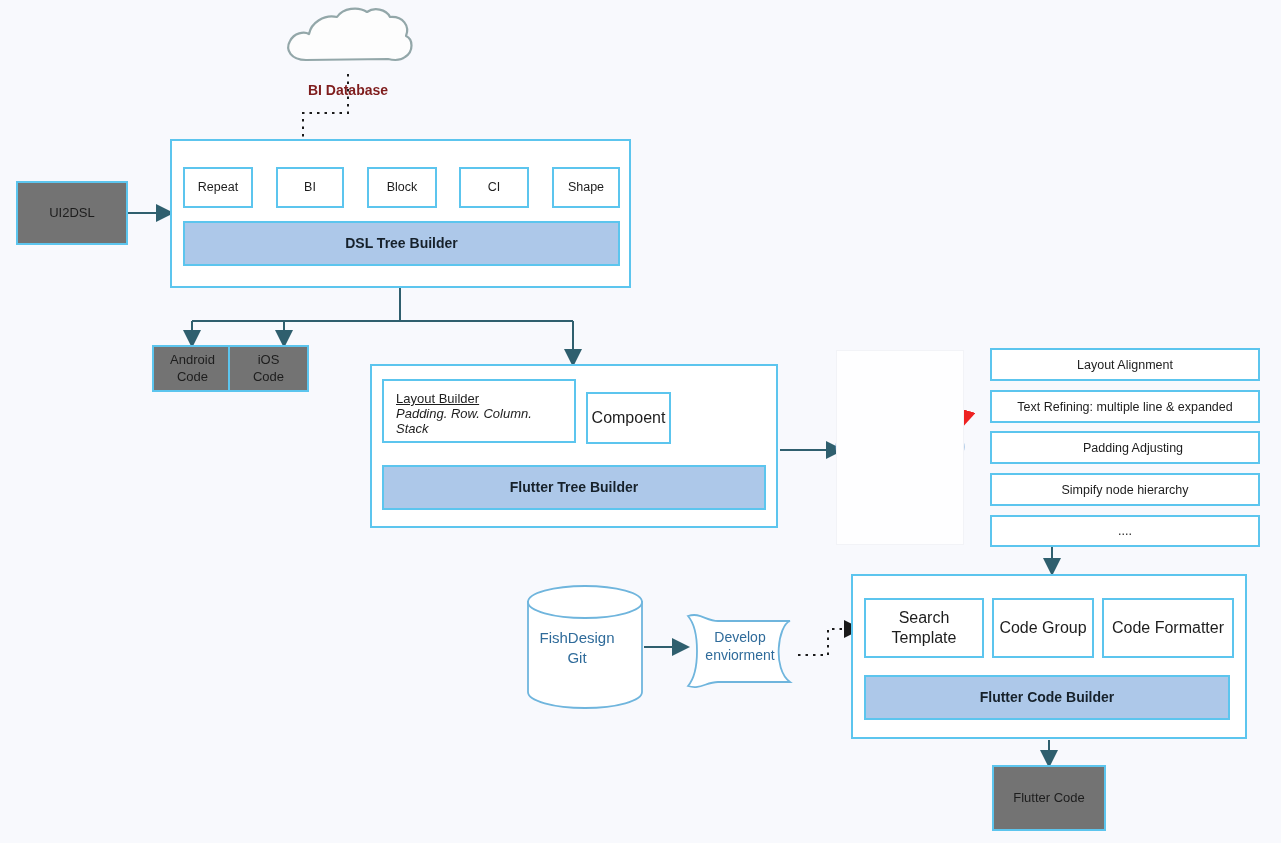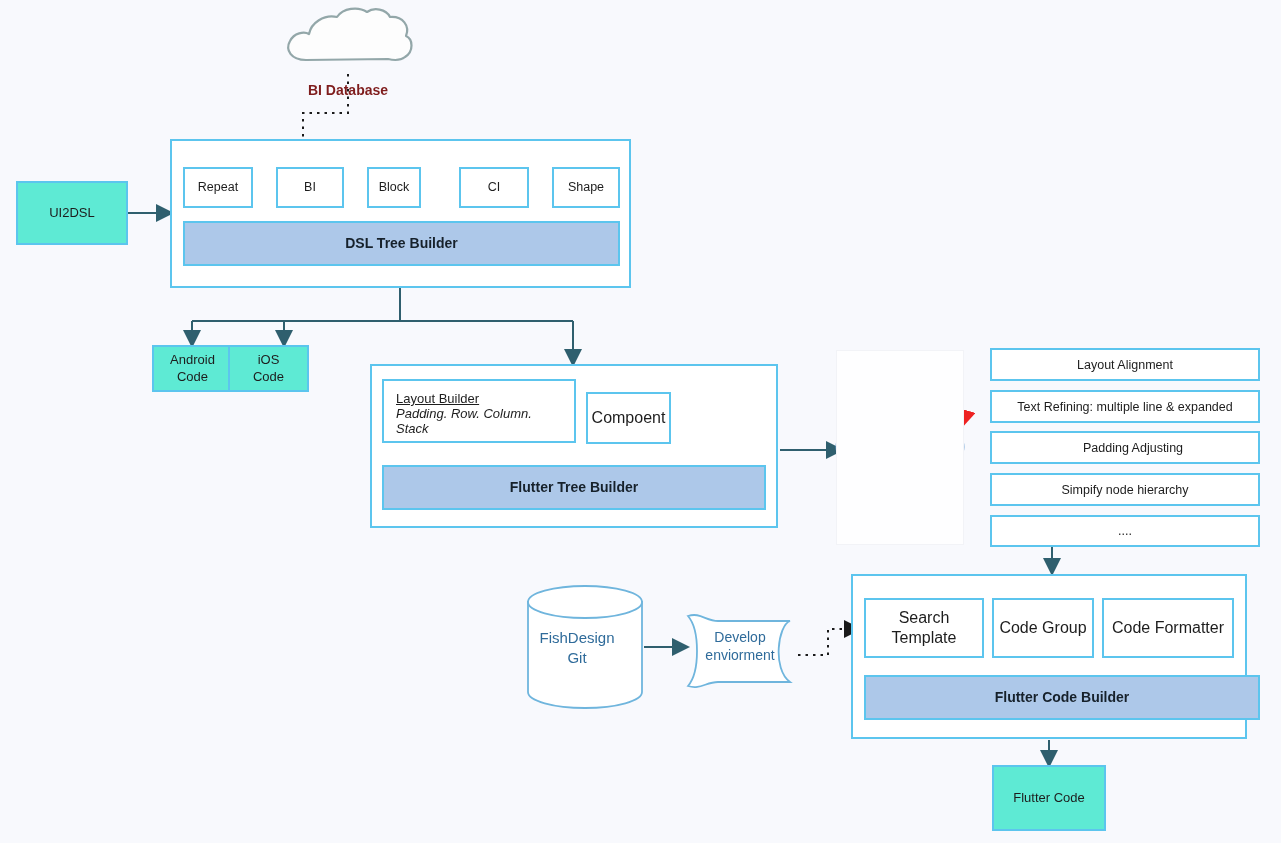--- a/index.html
+++ b/index.html
@@ -31,21 +31,21 @@
     line-height: 1.25;
     color: #1d1d1d;
   }
   
   .box-white {
     background: #ffffff;
     border: 2px solid #5cc5ee;
   }
   
   .box-gray {
-    background: #5eead4;
+    background: #737373;
     border: 2px solid #5cc5ee;
     font-size: 13px;
   }
   
   .box-band {
     background: #adc8e9;
     border: 2px solid #5cc5ee;
     font-weight: bold;
     font-size: 14px;
     color: #16212b;
@@ -214,21 +214,21 @@
   </svg>
 
   <div class="cloud-label" style="left:278px; top:82px; width:140px;">BI Database</div>
 
   <div class="node box-gray" style="left:16px; top:181px; width:112px; height:64px;">UI2DSL</div>
 
   <div class="box-container" style="position:absolute; left:170px; top:139px; width:461px; height:149px;"></div>
 
   <div class="node box-white sm" style="left:183px; top:167px; width:70px; height:41px;">Repeat</div>
   <div class="node box-white sm" style="left:276px; top:167px; width:68px; height:41px;">BI</div>
-  <div class="node box-white sm" style="left:367px; top:167px; width:54px; height:41px;">Block</div>
+  <div class="node box-white sm" style="left:367px; top:167px; width:70px; height:41px;">Block</div>
   <div class="node box-white sm" style="left:459px; top:167px; width:70px; height:41px;">CI</div>
   <div class="node box-white sm" style="left:552px; top:167px; width:68px; height:41px;">Shape</div>
 
   <div class="node box-band" style="left:183px; top:221px; width:437px; height:45px;">DSL Tree Builder</div>
 
   <div class="node box-gray" style="left:152px; top:345px; width:81px; height:47px; flex-direction:column;">
     <span>Android</span>
     <span>Code</span>
   </div>
   <div class="node box-gray" style="left:228px; top:345px; width:81px; height:47px; flex-direction:column;">
@@ -264,17 +264,17 @@
     <div>Develop</div>
     <div>enviorment</div>
   </div>
 
   <div class="box-container" style="position:absolute; left:851px; top:574px; width:396px; height:165px;"></div>
 
   <div class="node box-white md" style="left:864px; top:598px; width:120px; height:60px;">Search Template</div>
   <div class="node box-white md" style="left:992px; top:598px; width:102px; height:60px;">Code Group</div>
   <div class="node box-white md" style="left:1102px; top:598px; width:132px; height:60px;">Code Formatter</div>
 
-  <div class="node box-band" style="left:864px; top:675px; width:396px; height:45px;">Flutter Code Builder</div>
+  <div class="node box-band" style="left:864px; top:675px; width:366px; height:45px;">Flutter Code Builder</div>
 
   <div class="node box-gray" style="left:992px; top:765px; width:114px; height:66px;">Flutter Code</div>
 
 </div>
 
 </body></html>

